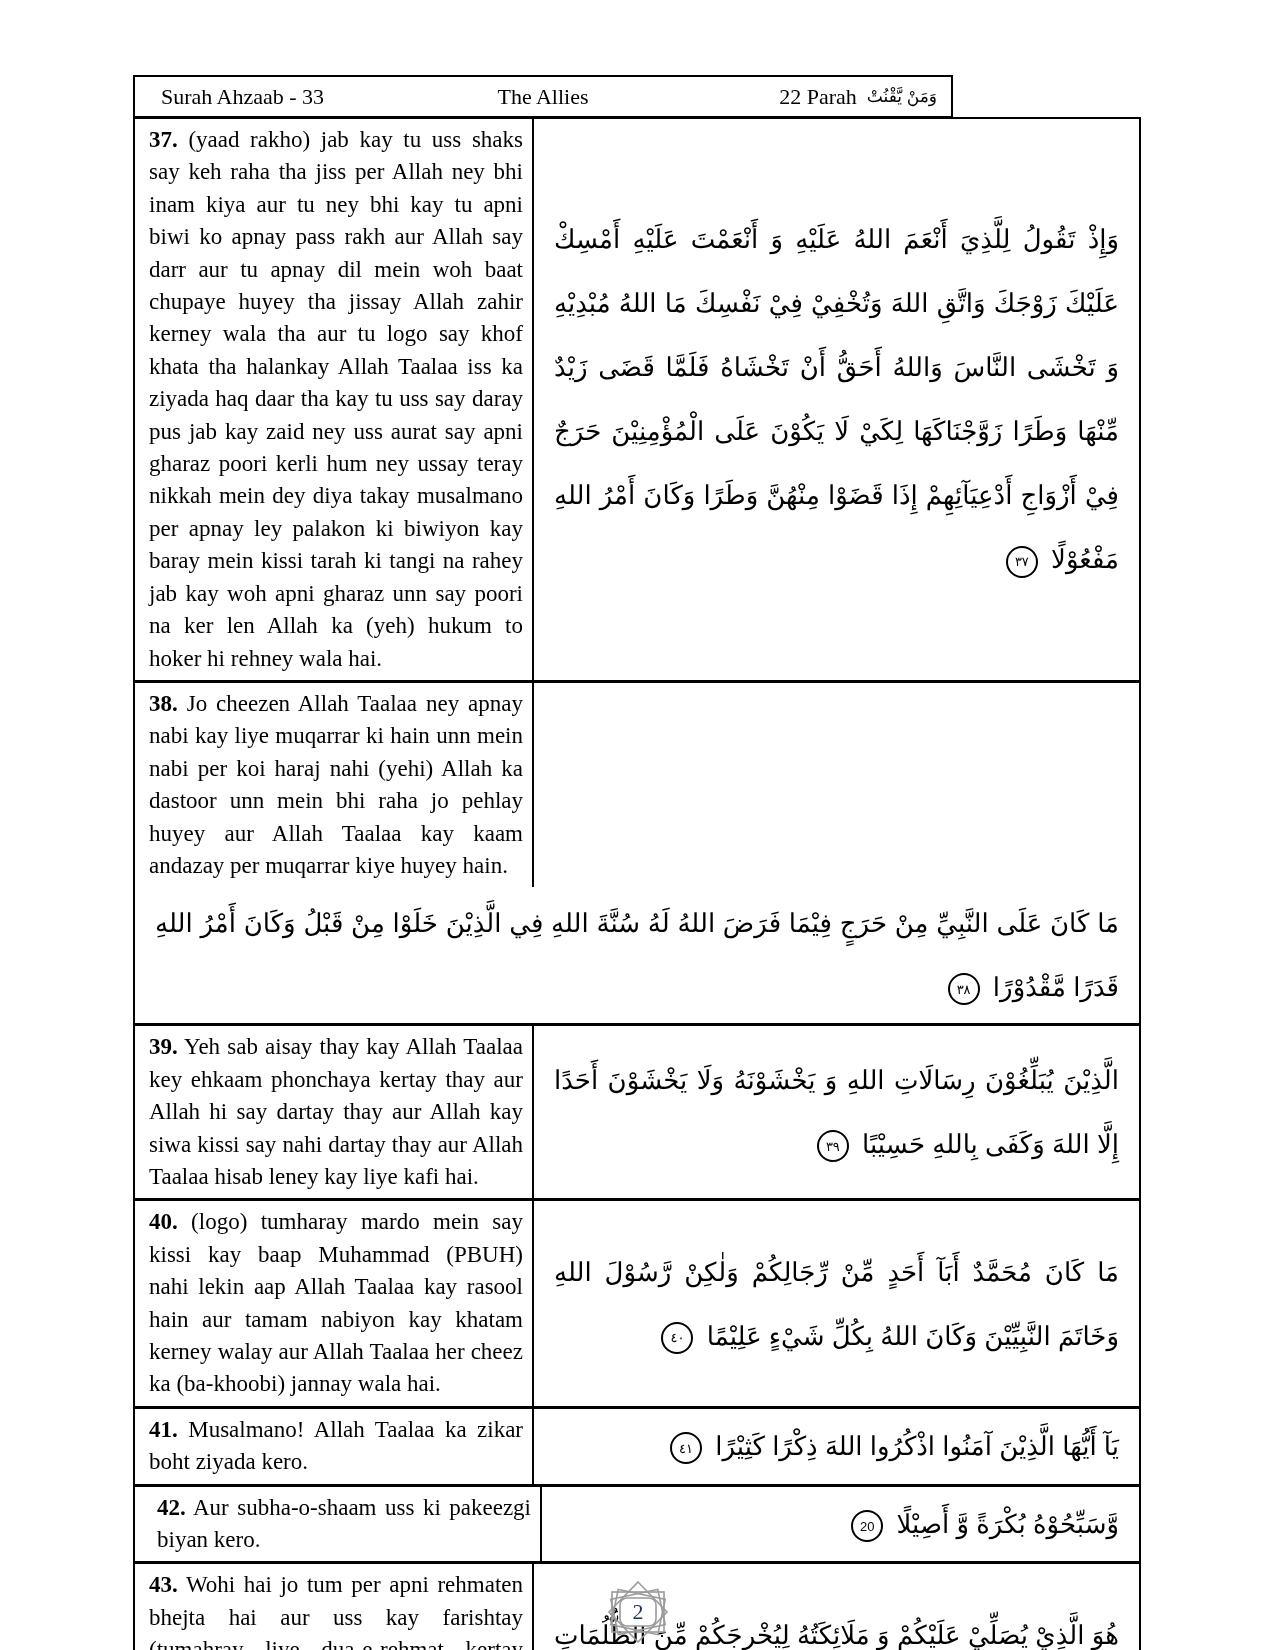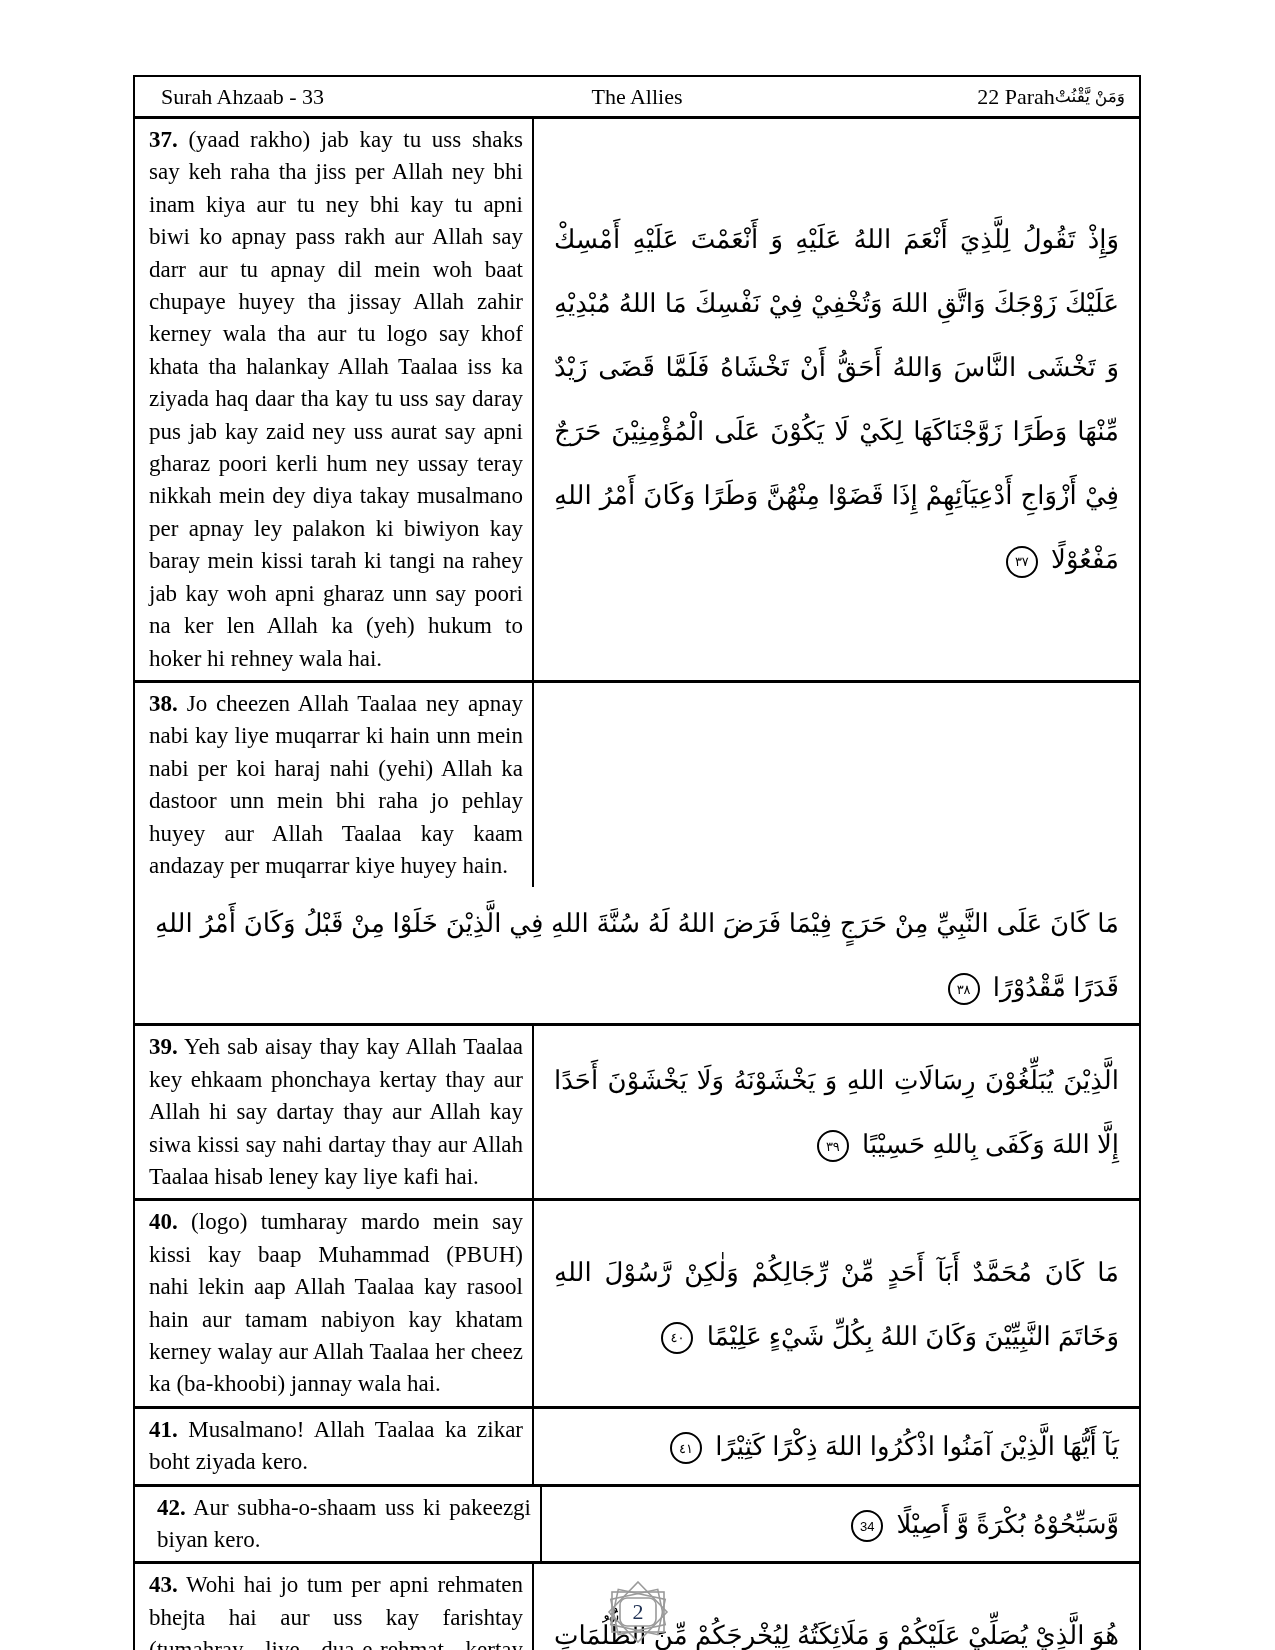--- a/index.html
+++ b/index.html
@@ -8,32 +8,32 @@
     width: 1275px; height: 1650px;
     position: relative;
     font-family: "Liberation Serif", serif;
     color: #000;
   }
   .page { position: absolute; inset: 0; background: #fff; }
 
   
   .header-box {
     position: absolute; left: 133px; top: 75px;
-    width: 1008px; height: 43px;
+    width: 820px; height: 43px;
     border: 2px solid #000;
     display: flex; align-items: center;
     font-size: 22px;
     padding: 0 14px 0 26px;
   }
   .header-left { flex: 0 0 auto; }
   .header-center {
     position: absolute; left: 50%; transform: translateX(-50%);
   }
   .header-right {
-    margin-left: auto; display: flex; align-items: center; gap: 0;
+    margin-left: auto; display: flex; align-items: center; gap: 10px;
   }
   .arabic-inline {
     font-family: Liberation Sans, sans-serif;
     font-size: 17px; direction: rtl;
   }
 
   
   .verse-table {
     position: absolute; left: 133px; top: 117px;
     width: 1008px;
@@ -124,21 +124,21 @@
       </div>
       <div class="row" style="min-height: 72px; align-items: center;">
         <div class="cell trans"><span class="vnum">41.</span> <span>Musalmano! Allah Taalaa ka zikar boht ziyada kero.</span></div>
         <div class="cell arabic" dir="rtl">
           <span class="arabic-inner"><span>يَآ أَيُّهَا الَّذِيْنَ آمَنُوا اذْكُرُوا اللهَ ذِكْرًا كَثِيْرًا</span> <span class="medallion">٤١</span></span>
         </div>
       </div>
       <div class="row" style="min-height: 67px; padding-left: 8px;">
         <div class="cell trans"><span class="vnum">42.</span> <span>Aur subha-o-shaam uss ki pakeezgi biyan kero.</span></div>
         <div class="cell arabic" dir="rtl">
-          <span class="arabic-inner"><span>وَّسَبِّحُوْهُ بُكْرَةً وَّ أَصِيْلًا</span> <span class="medallion">34</span></span>
+          <span class="arabic-inner"><span>وَّسَبِّحُوْهُ بُكْرَةً وَّ أَصِيْلًا</span> <span class="medallion">20</span></span>
         </div>
       </div>
       <div class="row" style="min-height: 167px;">
         <div class="cell trans"><span class="vnum">43.</span> <span>Wohi hai jo tum per apni rehmaten bhejta hai aur uss kay farishtay (tumahray liye dua-e-rehmat kertay hain) takay woh tumhen andheron say ujalay ki taraf ley jaye aur Allah Taalaa momino per boht hi meharbaan hai.</span></div>
         <div class="cell arabic" dir="rtl">
           <span class="arabic-inner"><span>هُوَ الَّذِيْ يُصَلِّيْ عَلَيْكُمْ وَ مَلَائِكَتُهُ لِيُخْرِجَكُمْ مِّنَ الظُّلُمَاتِ إِلَى النُّوْرِ وَكَانَ بِالْمُؤْمِنِيْنَ رَحِيْمًا</span> <span class="medallion">٤٣</span></span>
         </div>
       </div>
       <div class="row" style="min-height: 127px;">
         <div class="cell trans"><span class="vnum">44.</span> <span>Jiss din yeh (Allah say) mulaqat keren gay inn ka tohfa salam hoga inn kay liye Allah Taalaa ney ba-izzat ajar tayyar ker rakha hai.</span></div>

